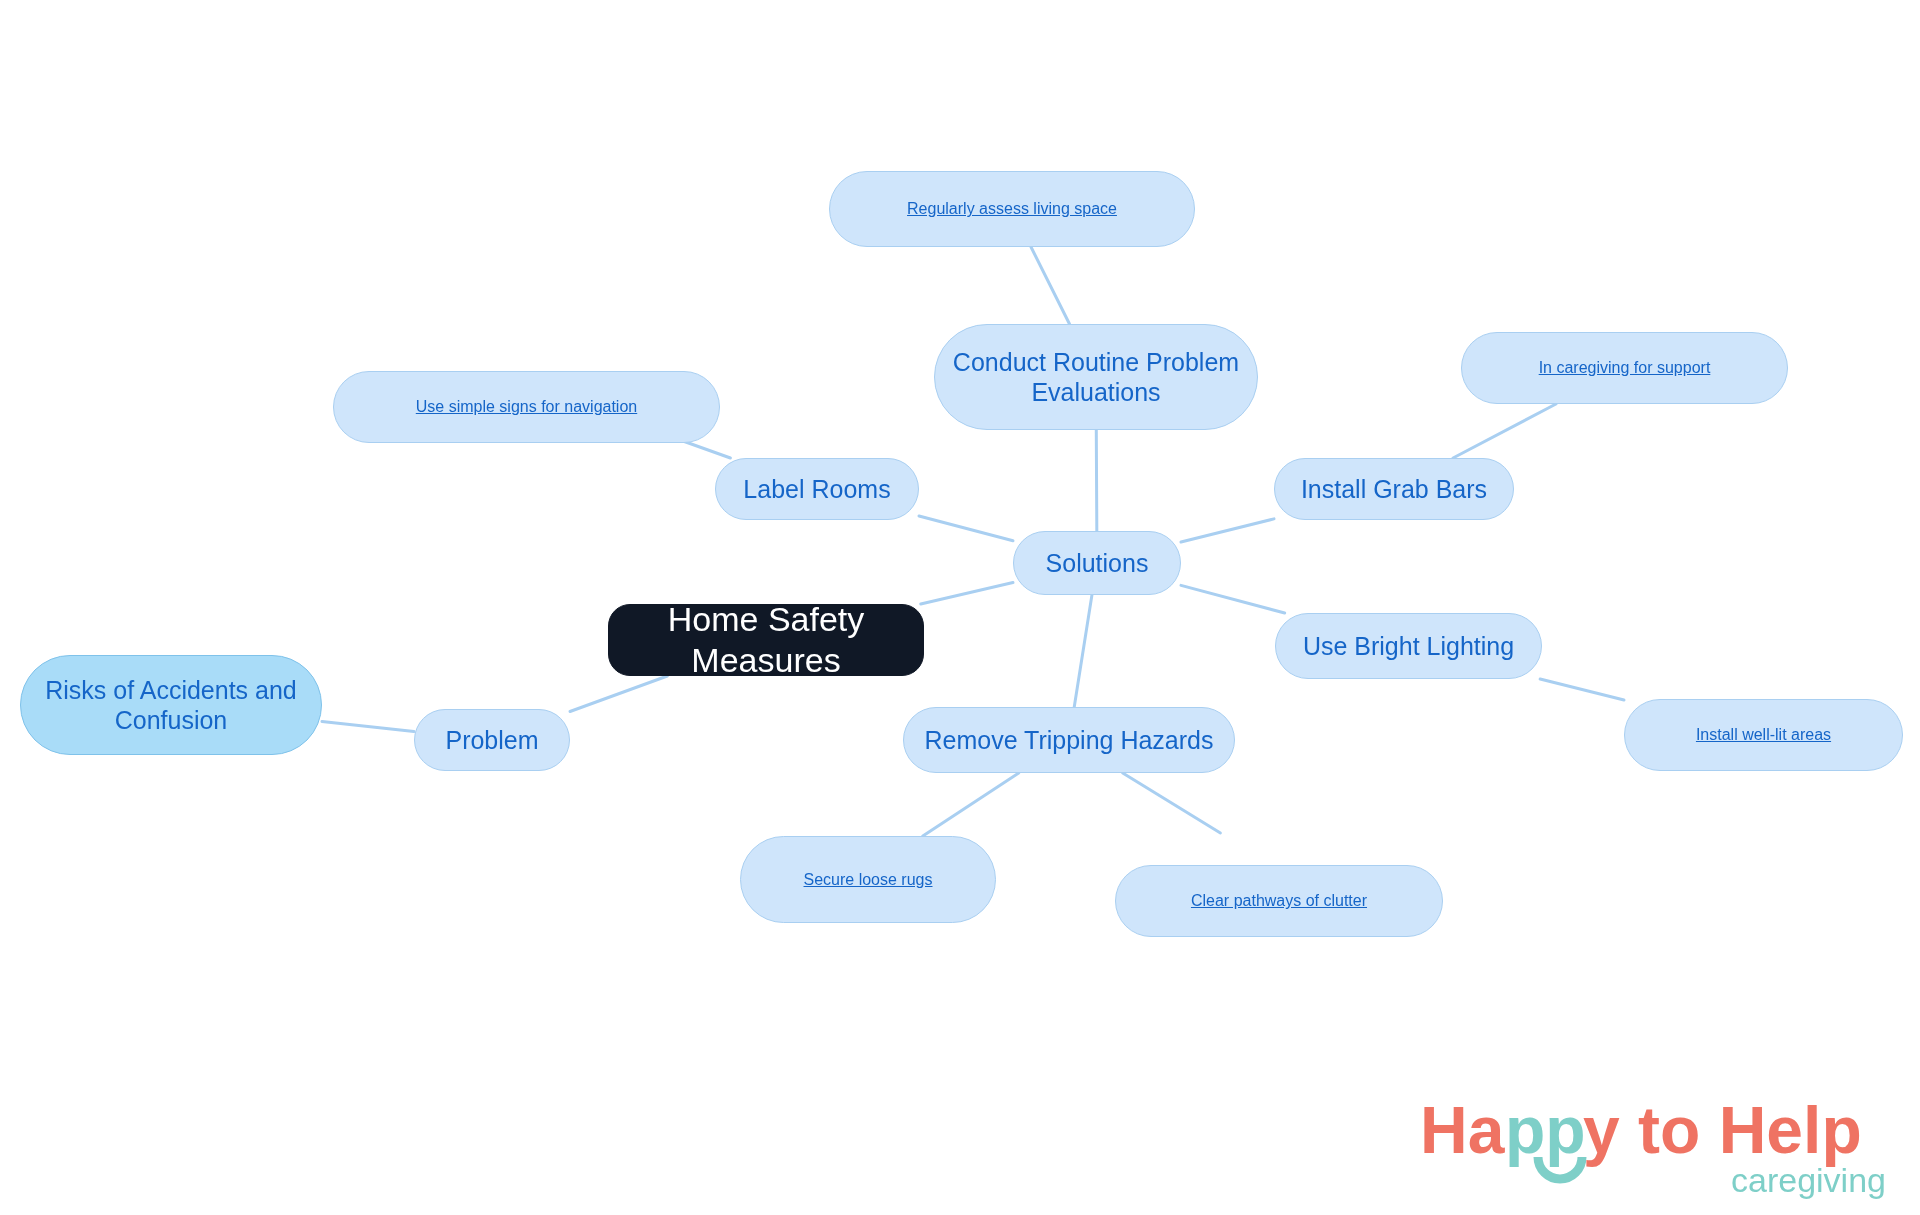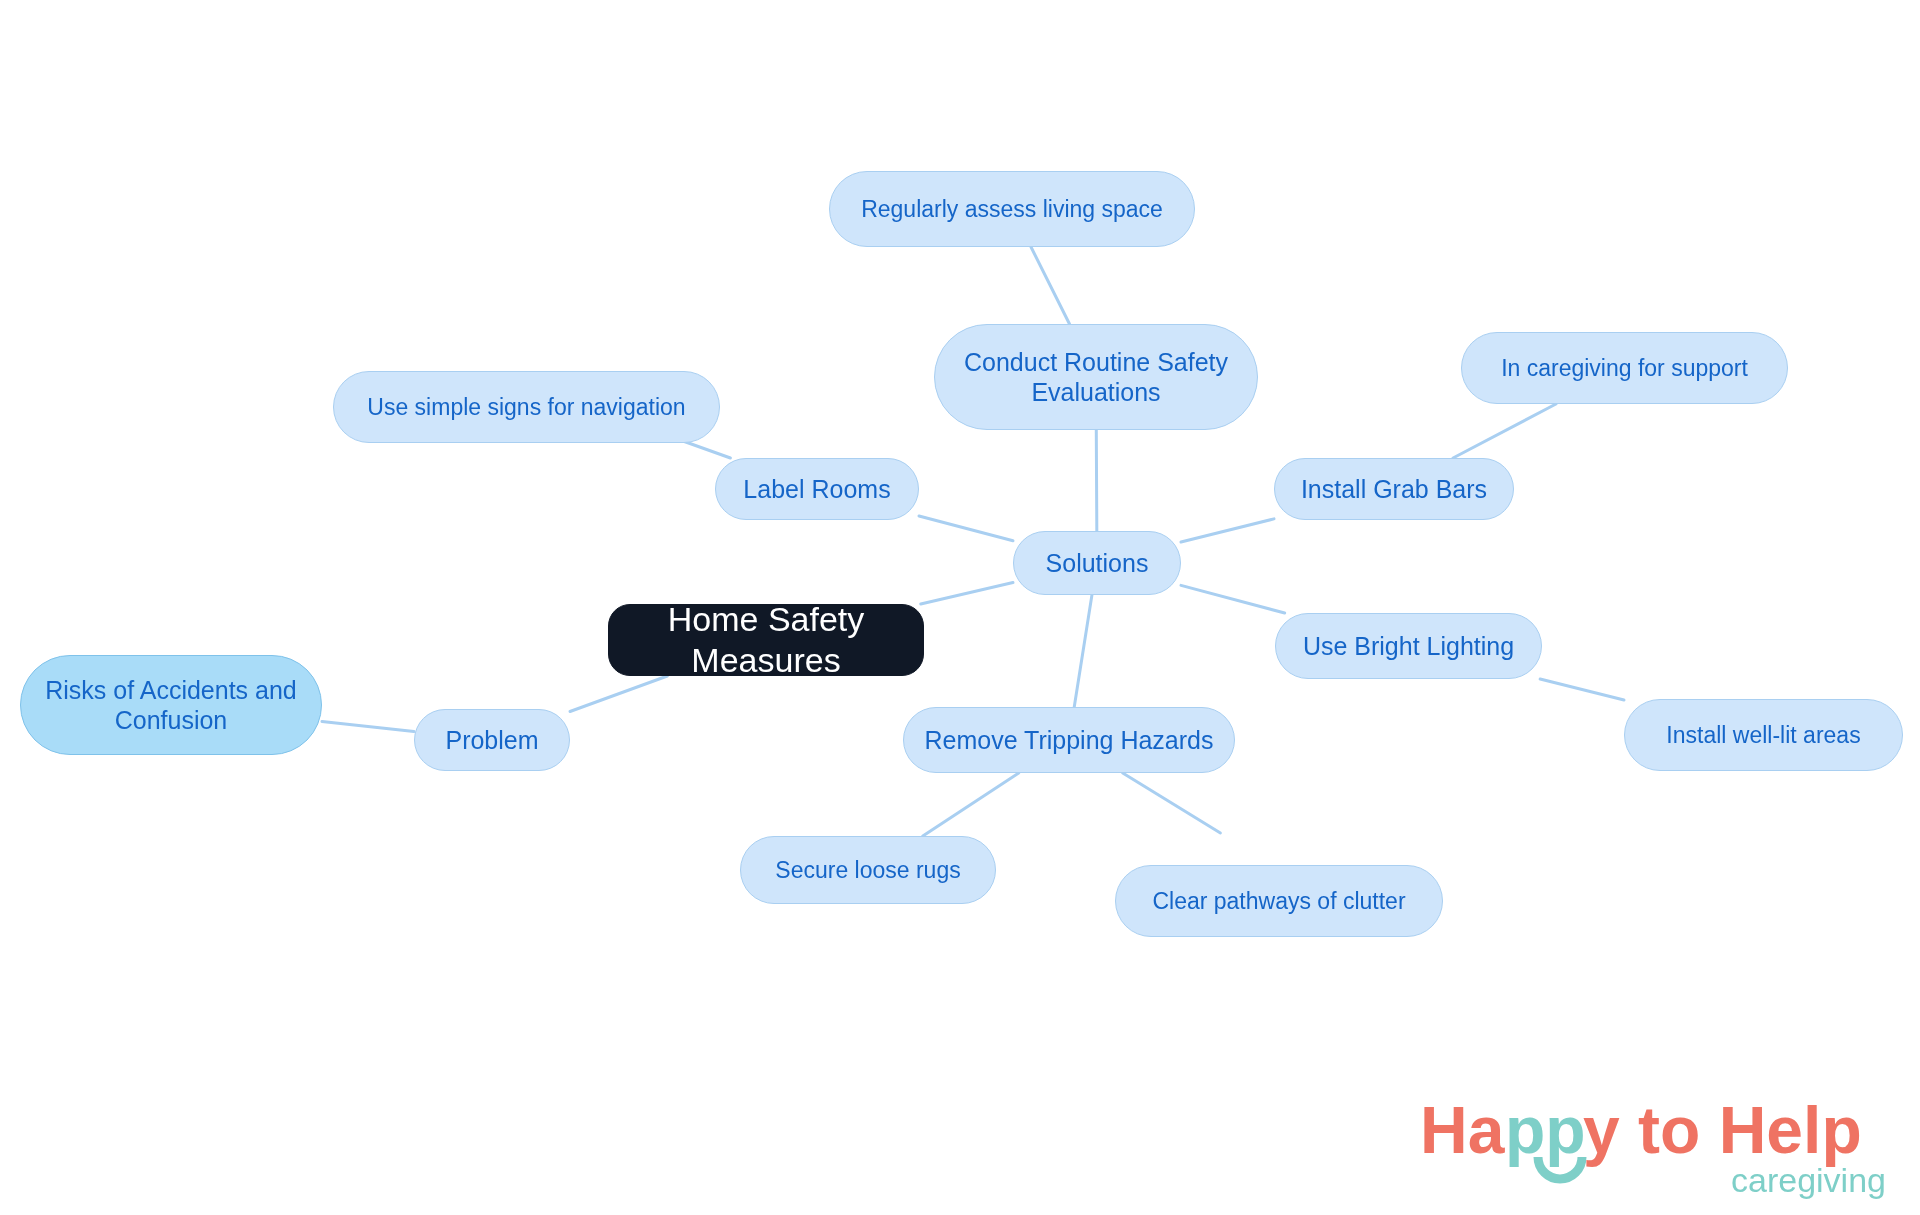--- a/index.html
+++ b/index.html
@@ -47,21 +47,22 @@
   .node-branch {
     background: #cfe5fb;
     border: 1.6px solid #a9cff1;
     color: #1565c8;
     font-size: 25px;
   }
   .node-leaf {
     background: #cfe5fb;
     border: 1.6px solid #a9cff1;
     color: #1565c8;
-    font-size: 23px;
+    font-size: 16px;
+    text-decoration: underline;
   }
   .node-accent {
     background: #a9dcf8;
     border: 1.6px solid #7fc2ea;
     color: #1565c8;
     font-size: 25px;
   }
   #logo {
     position: absolute;
     left: 1420px;
@@ -93,29 +94,29 @@
     </svg>
 
   <div id="nodes">
       <div class="node node-root" style="left: 608px; top: 604px; width: 316px; height: 72px;"><span>Home Safety Measures</span></div>
       <div class="node node-branch" style="left: 414px; top: 709px; width: 156px; height: 62px;"><span>Problem</span></div>
       <div class="node node-accent" style="left: 20px; top: 655px; width: 302px; height: 100px;"><span>Risks of Accidents and
 Confusion</span></div>
       <div class="node node-branch" style="left: 1013px; top: 531px; width: 168px; height: 64px;"><span>Solutions</span></div>
       <div class="node node-branch" style="left: 715px; top: 458px; width: 204px; height: 62px;"><span>Label Rooms</span></div>
       <div class="node node-leaf" style="left: 333px; top: 349px; width: 387px; height: 72px; margin-top: 22px;"><span>Use simple signs for navigation</span></div>
-      <div class="node node-branch" style="left: 934px; top: 324px; width: 324px; height: 106px;"><span>Conduct Routine Safety
+      <div class="node node-branch" style="left: 934px; top: 324px; width: 324px; height: 106px;"><span>Conduct Routine Problem
 Evaluations</span></div>
       <div class="node node-leaf" style="left: 829px; top: 171px; width: 366px; height: 76px;"><span>Regularly assess living space</span></div>
       <div class="node node-branch" style="left: 1274px; top: 458px; width: 240px; height: 62px;"><span>Install Grab Bars</span></div>
       <div class="node node-leaf" style="left: 1461px; top: 332px; width: 327px; height: 72px;"><span>In caregiving for support</span></div>
       <div class="node node-branch" style="left: 1275px; top: 613px; width: 267px; height: 66px;"><span>Use Bright Lighting</span></div>
       <div class="node node-leaf" style="left: 1624px; top: 699px; width: 279px; height: 72px;"><span>Install well-lit areas</span></div>
       <div class="node node-branch" style="left: 903px; top: 707px; width: 332px; height: 66px;"><span>Remove Tripping Hazards</span></div>
-      <div class="node node-leaf" style="left: 740px; top: 836px; width: 256px; height: 68px;"><span>Secure loose rugs</span></div>
+      <div class="node node-leaf" style="left: 740px; top: 836px; width: 256px; height: 87px;"><span>Secure loose rugs</span></div>
       <div class="node node-leaf" style="left: 1115px; top: 833px; width: 328px; height: 72px; margin-top: 32px;"><span>Clear pathways of clutter</span></div>
     </div>
 
   <div id="logo">
     <svg viewBox="0 0 470 105" width="470" height="105">
       <g>
         <path d="M 118 62 A 22 22 0 0 0 162 62" fill="none" stroke="#7ecfc8" stroke-width="9" stroke-linecap="butt"></path>
       </g>
       <text id="logo-l1a" x="0" y="58" font-family="'Liberation Sans', sans-serif" font-size="66" font-weight="bold" fill="#ef7363">Ha</text>
       <text id="logo-l1b" x="85" y="58" font-family="'Liberation Sans', sans-serif" font-size="66" font-weight="bold" fill="#7ecfc8">pp</text>

